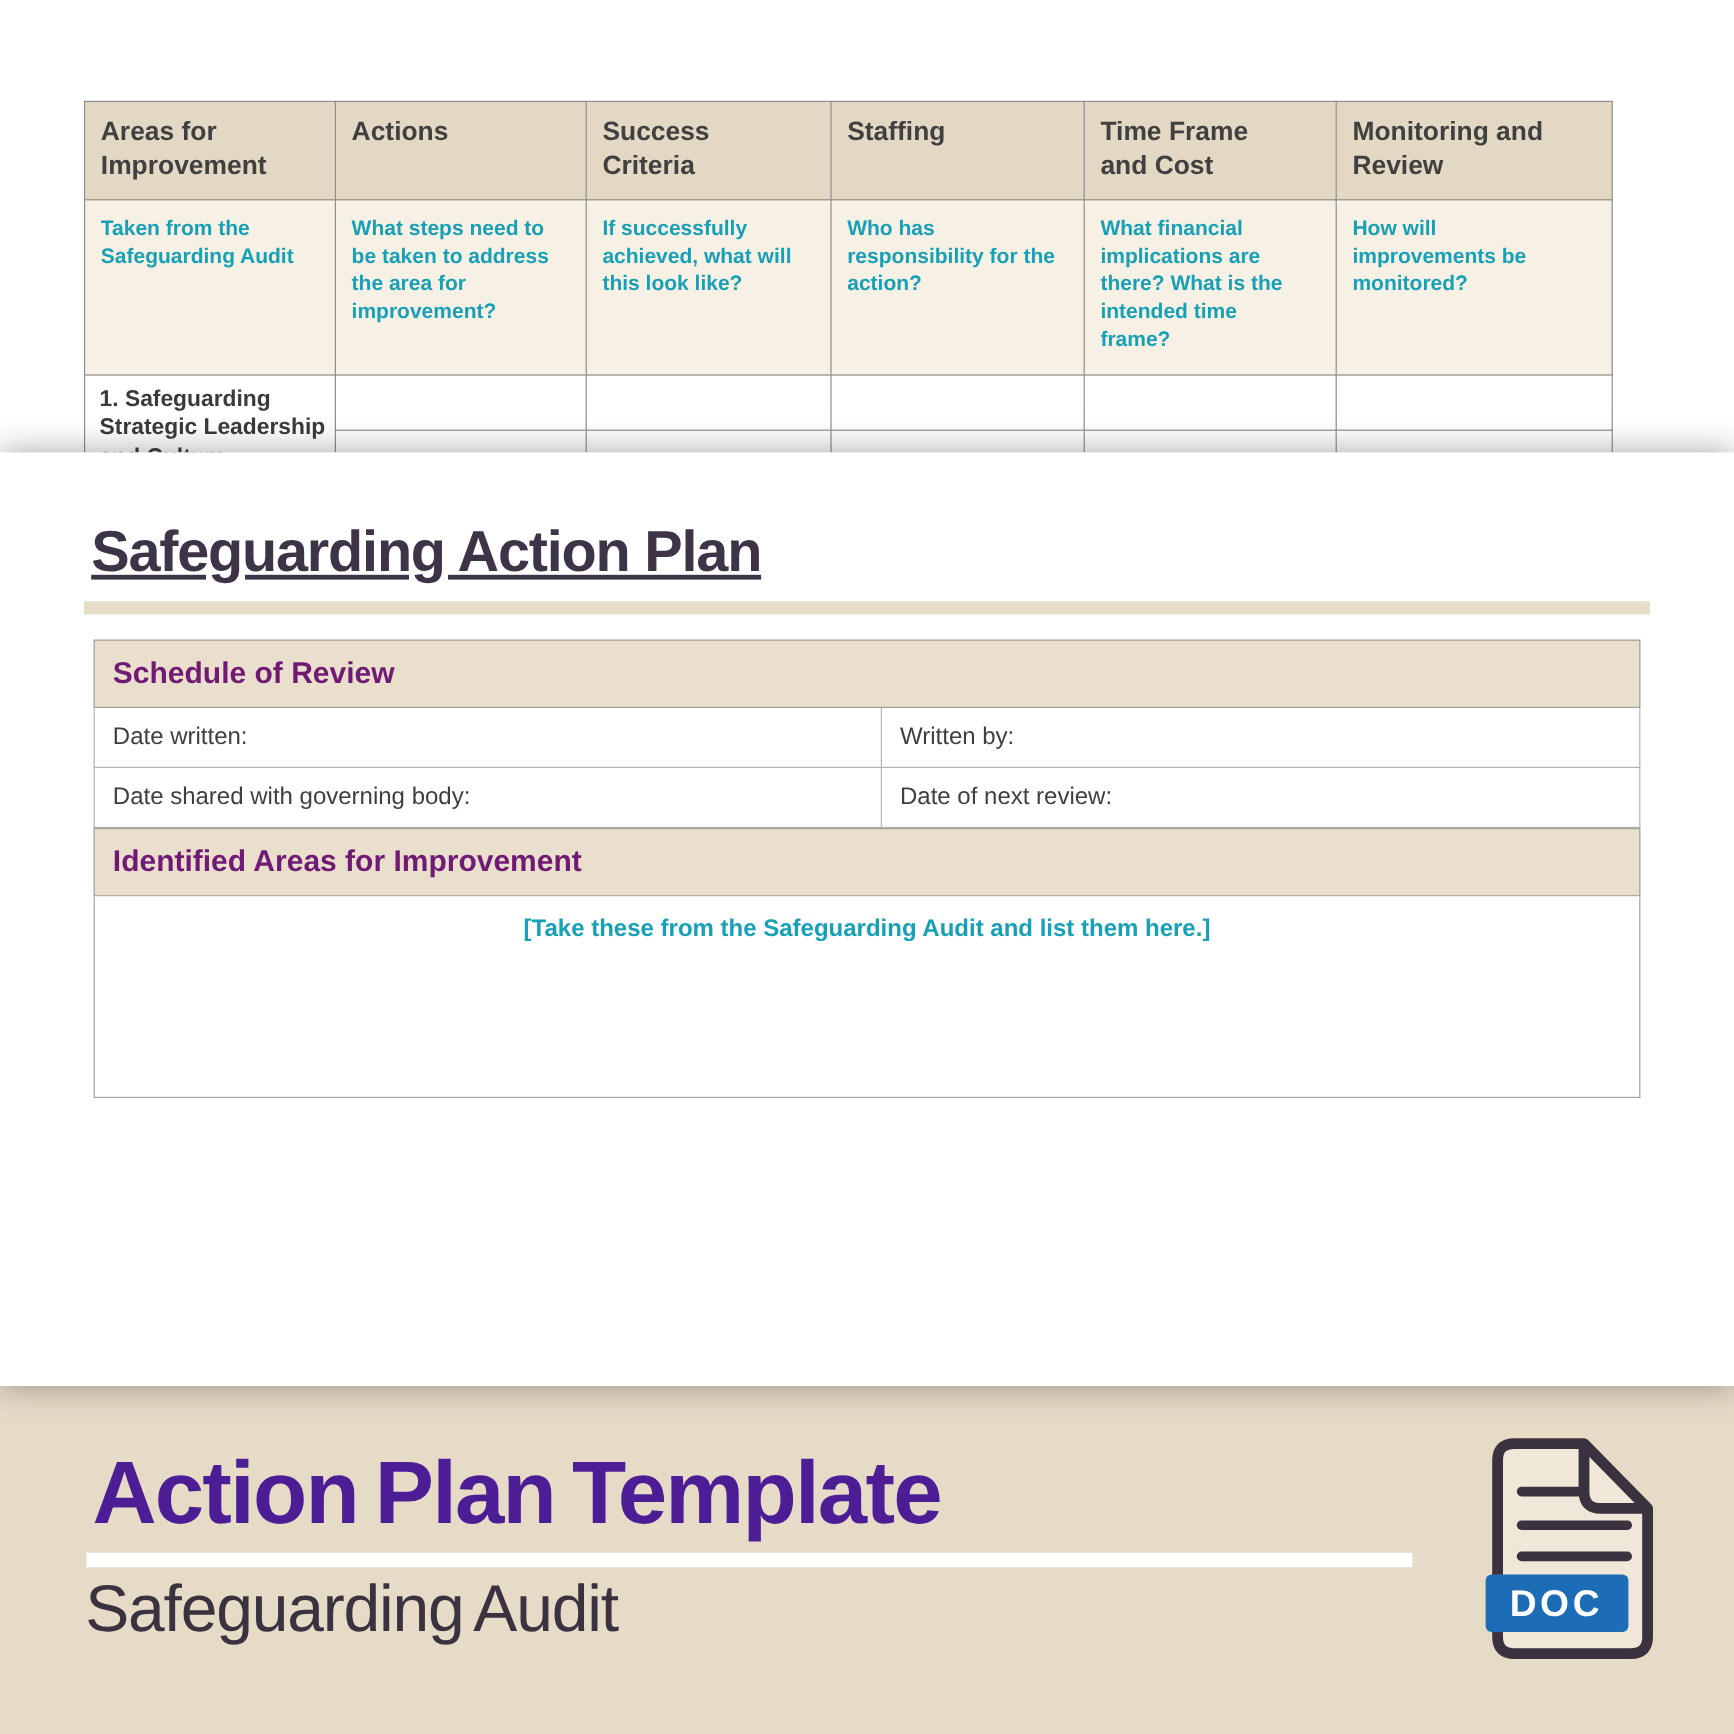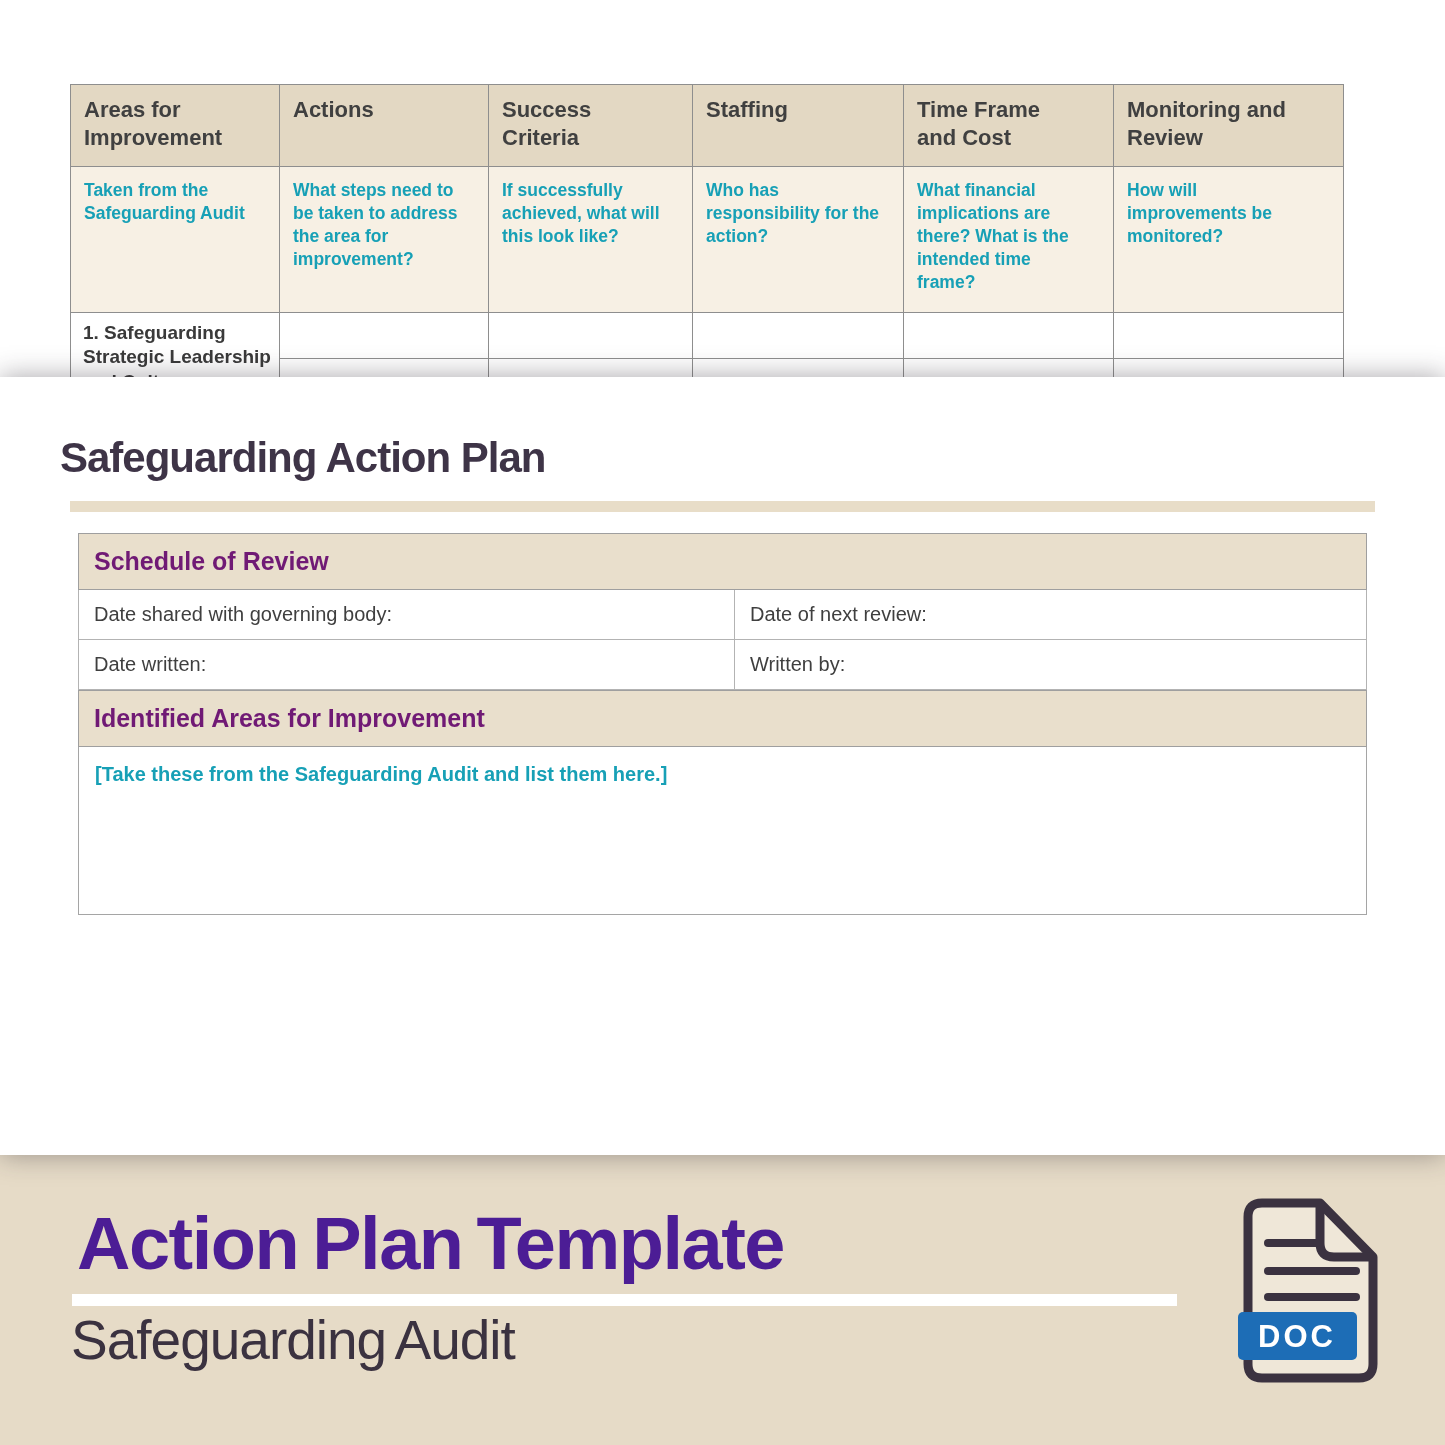--- a/index.html
+++ b/index.html
@@ -39,23 +39,23 @@
     padding:8px 4px 0 12px;background:#ffffff;
   }
 
   
   .doc-card{
     position:absolute;left:0;top:377px;width:1445px;height:778px;
     background:#ffffff;z-index:3;
     box-shadow:0 0 26px rgba(45,40,50,.42);
   }
   .doc-title{
-    position:absolute;left:60px;top:60px;
-    font-size:42px;font-weight:bold;color:#3e3447;
-    letter-spacing:-1px;line-height:1;white-space:nowrap;
+    position:absolute;left:76px;top:60px;
+    font-size:48px;font-weight:bold;color:#3e3447;
+    letter-spacing:-1px;line-height:1;white-space:nowrap;text-decoration:underline;
   }
   .title-rule{
     position:absolute;left:70px;top:124px;width:1305px;height:11px;
     background:#e8ddc8;
   }
   .review-table{
     position:absolute;left:78px;top:156px;width:1289px;
   }
   .section-bar{
     height:57px;background:#e9dfcc;border:1px solid #9f9f9f;
@@ -67,21 +67,21 @@
     box-sizing:border-box;display:flex;background:#ffffff;
   }
   .field-cell{
     display:flex;align-items:center;padding-left:15px;
     font-size:20px;color:#3f3f3f;box-sizing:border-box;
   }
   .field-cell.first{flex:0 0 655px;}
   .field-cell.second{flex:1;border-left:1px solid #b3b3b3;}
   .free-box{
     height:168px;border:1px solid #a5a5a5;border-top:none;
-    box-sizing:border-box;background:#ffffff;padding:14px 16px;
+    box-sizing:border-box;background:#ffffff;padding:14px 16px;text-align:center;
   }
   .placeholder-text{
     color:#17a0b6;font-weight:bold;font-size:20px;line-height:1.3;
   }
 
   
   .footer{
     position:absolute;left:0;top:1155px;width:1445px;height:290px;
     background:#e6dbc7;z-index:2;
   }
@@ -150,26 +150,26 @@
     </table>
 </div>
 
 <div class="doc-card">
   <div class="doc-title">Safeguarding Action Plan</div>
   <div class="title-rule"></div>
 
   <div class="review-table">
     <div class="section-bar">Schedule of Review</div>
     <div class="field-row">
+      <div class="field-cell first">Date written:</div>
+      <div class="field-cell second">Written by:</div>
+    </div>
+    <div class="field-row">
       <div class="field-cell first">Date shared with governing body:</div>
       <div class="field-cell second">Date of next review:</div>
-    </div>
-    <div class="field-row">
-      <div class="field-cell first">Date written:</div>
-      <div class="field-cell second">Written by:</div>
     </div>
     <div class="section-bar">Identified Areas for Improvement</div>
     <div class="free-box">
       <div class="placeholder-text">[Take these from the Safeguarding Audit and list them here.]</div>
     </div>
   </div>
 </div>
 
 <div class="footer">
   <div class="footer-title">Action Plan Template</div>

